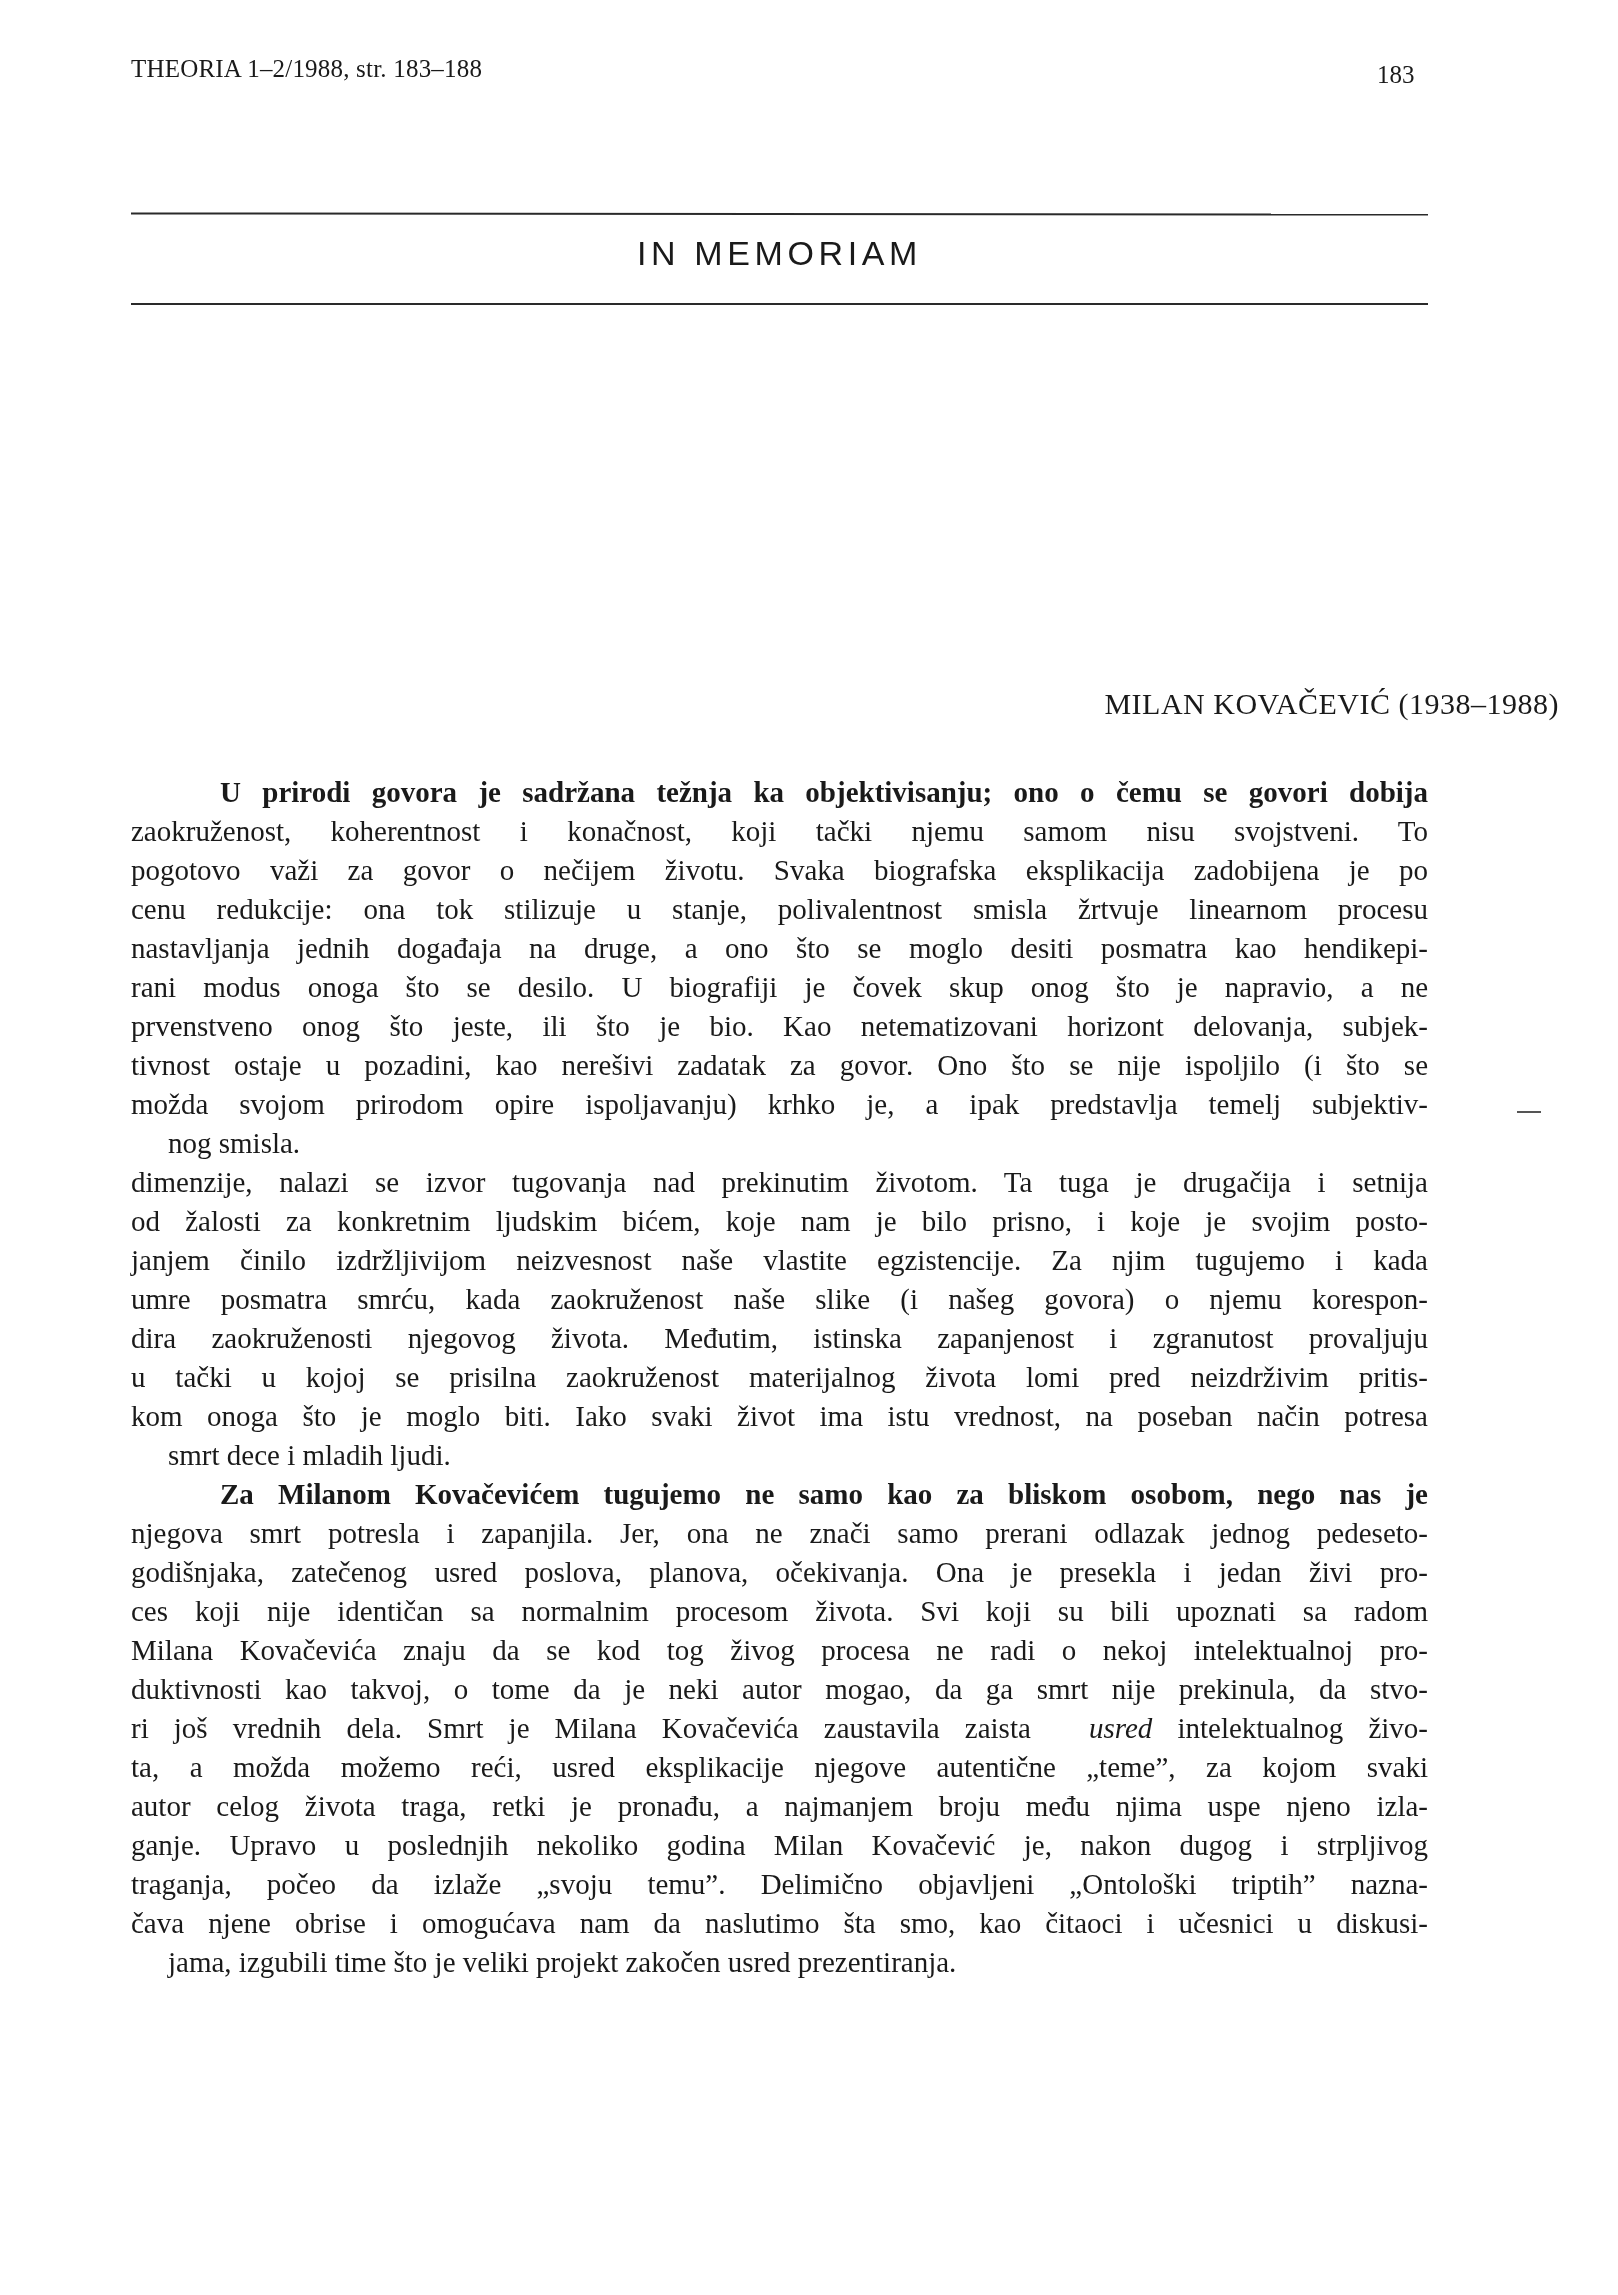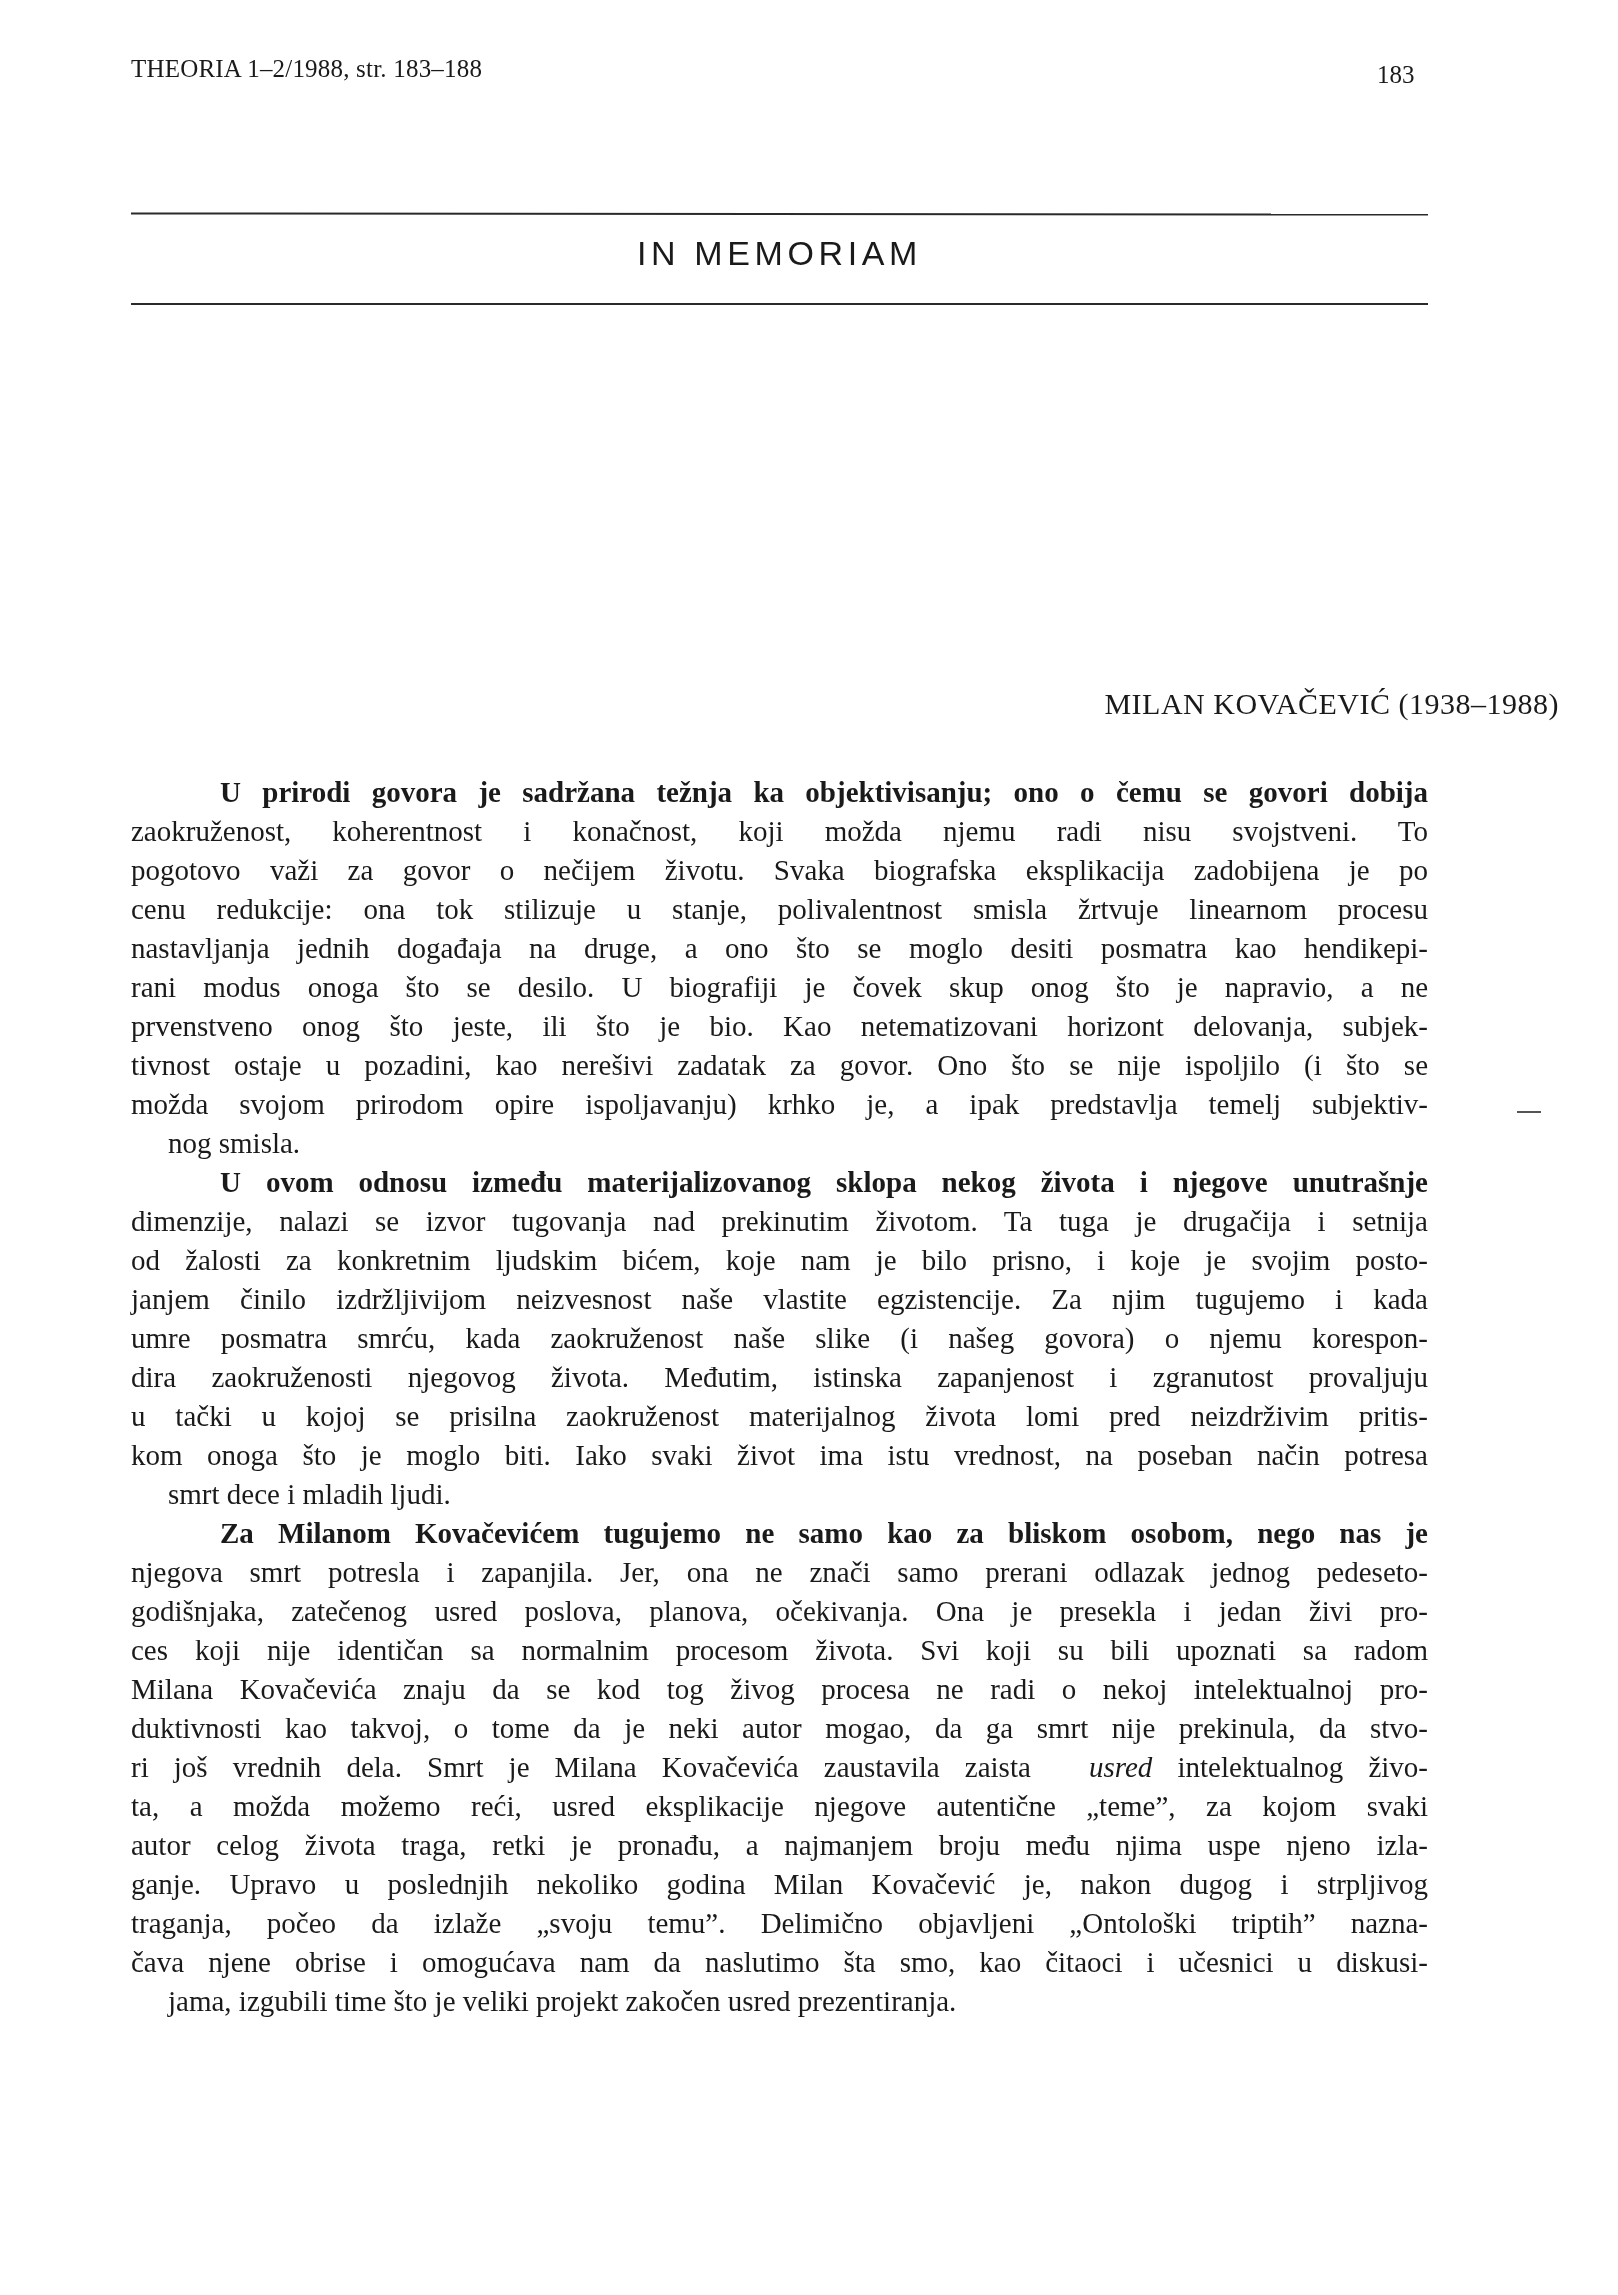--- a/index.html
+++ b/index.html
@@ -27,31 +27,30 @@
 
   <div class="rule top"></div>
   <div class="section-title">IN MEMORIAM</div>
   <div class="rule bottom"></div>
 
   <div class="obit-heading">MILAN KOVAČEVIĆ (1938–1988)</div>
 
   <div class="text-block">
 
     <span class="line indent">U prirodi govora je sadržana težnja ka objektivisanju; ono o čemu se govori dobija</span>
-    <span class="line">zaokruženost, koherentnost i konačnost, koji možda njemu radi nisu svojstveni. To</span>
+    <span class="line">zaokruženost, koherentnost i konačnost, koji tački njemu samom nisu svojstveni. To</span>
     <span class="line">pogotovo važi za govor o nečijem životu. Svaka biografska eksplikacija zadobijena je po</span>
     <span class="line">cenu redukcije: ona tok stilizuje u stanje, polivalentnost smisla žrtvuje linearnom procesu</span>
     <span class="line">nastavljanja jednih događaja na druge, a ono što se moglo desiti posmatra kao hendikepi-</span>
     <span class="line">rani modus onoga što se desilo. U biografiji je čovek skup onog što je napravio, a ne</span>
     <span class="line">prvenstveno onog što jeste, ili što je bio. Kao netematizovani horizont delovanja, subjek-</span>
     <span class="line">tivnost ostaje u pozadini, kao nerešivi zadatak za govor. Ono što se nije ispoljilo (i što se</span>
     <span class="line">možda svojom prirodom opire ispoljavanju) krhko je, a ipak predstavlja temelj subjektiv-</span>
     <span class="line last">nog smisla.</span>
 
-    <span class="line indent">U ovom odnosu između materijalizovanog sklopa nekog života i njegove unutrašnje</span>
     <span class="line">dimenzije, nalazi se izvor tugovanja nad prekinutim životom. Ta tuga je drugačija i setnija</span>
     <span class="line">od žalosti za konkretnim ljudskim bićem, koje nam je bilo prisno, i koje je svojim posto-</span>
     <span class="line">janjem činilo izdržljivijom neizvesnost naše vlastite egzistencije. Za njim tugujemo i kada</span>
     <span class="line">umre posmatra smrću, kada zaokruženost naše slike (i našeg govora) o njemu korespon-</span>
     <span class="line">dira zaokruženosti njegovog života. Međutim, istinska zapanjenost i zgranutost provaljuju</span>
     <span class="line">u tački u kojoj se prisilna zaokruženost materijalnog života lomi pred neizdrživim pritis-</span>
     <span class="line">kom onoga što je moglo biti. Iako svaki život ima istu vrednost, na poseban način potresa</span>
     <span class="line last">smrt dece i mladih ljudi.</span>
 
     <span class="line indent">Za Milanom Kovačevićem tugujemo ne samo kao za bliskom osobom, nego nas je</span>

